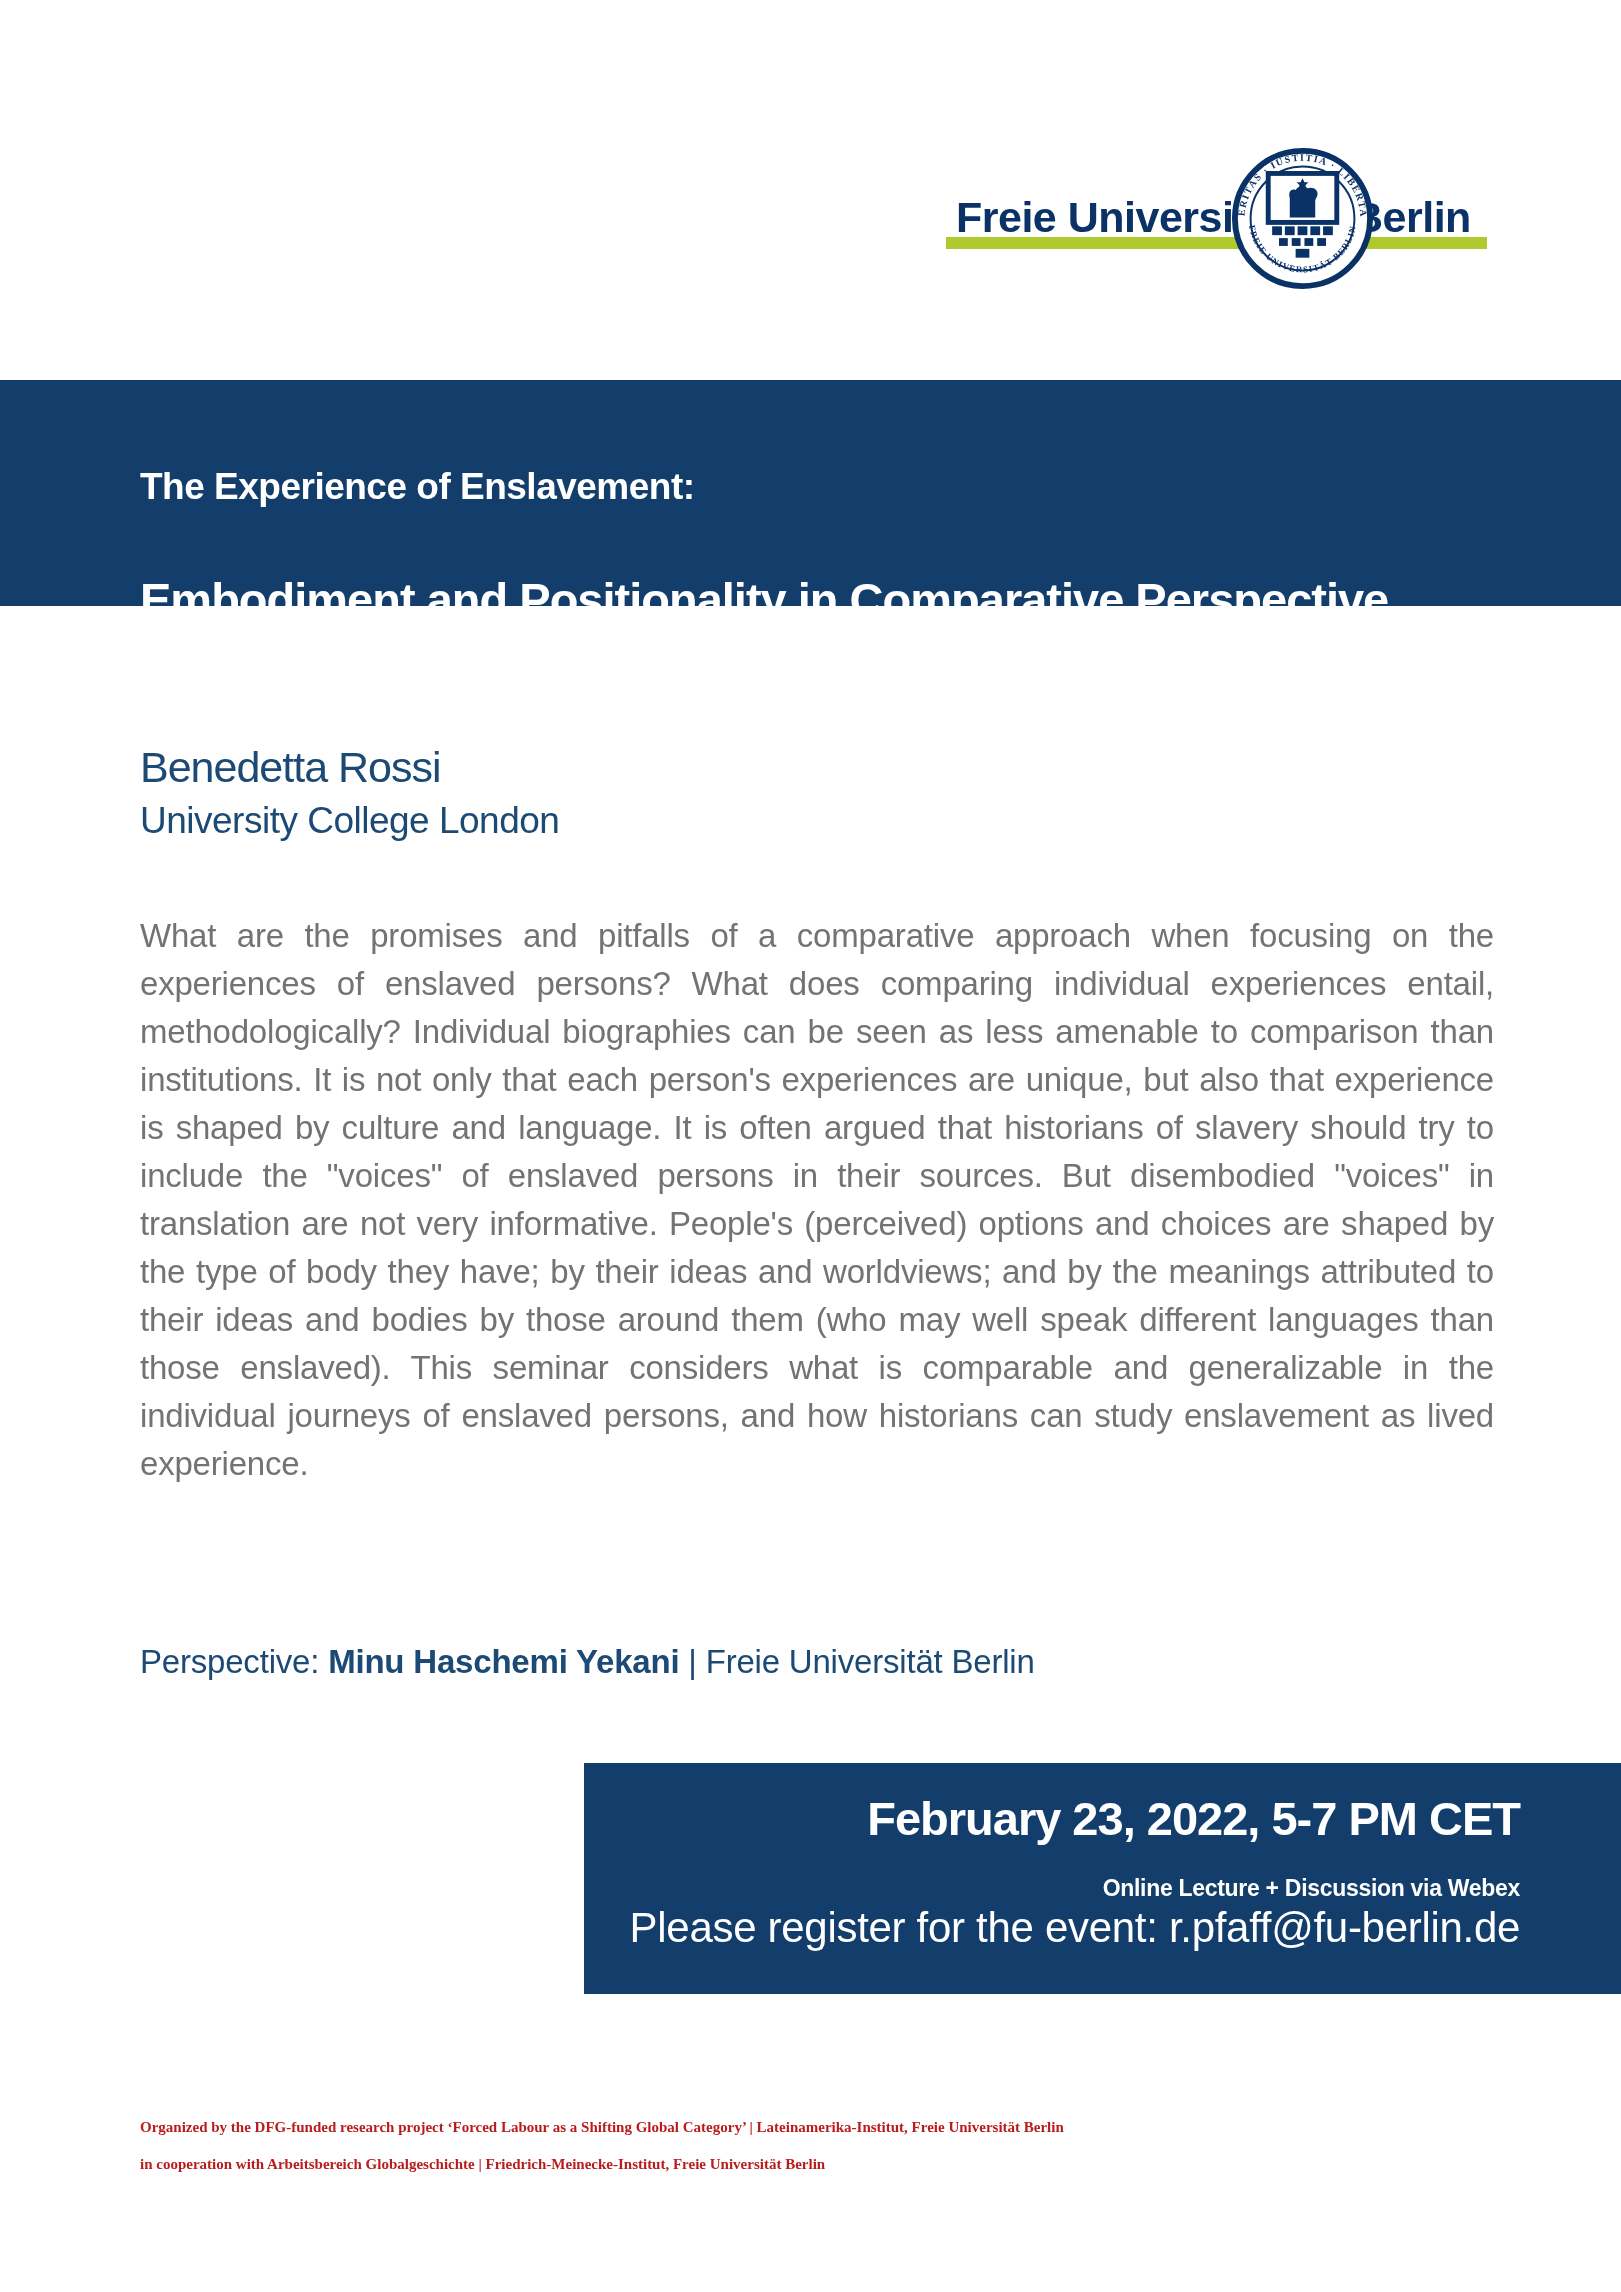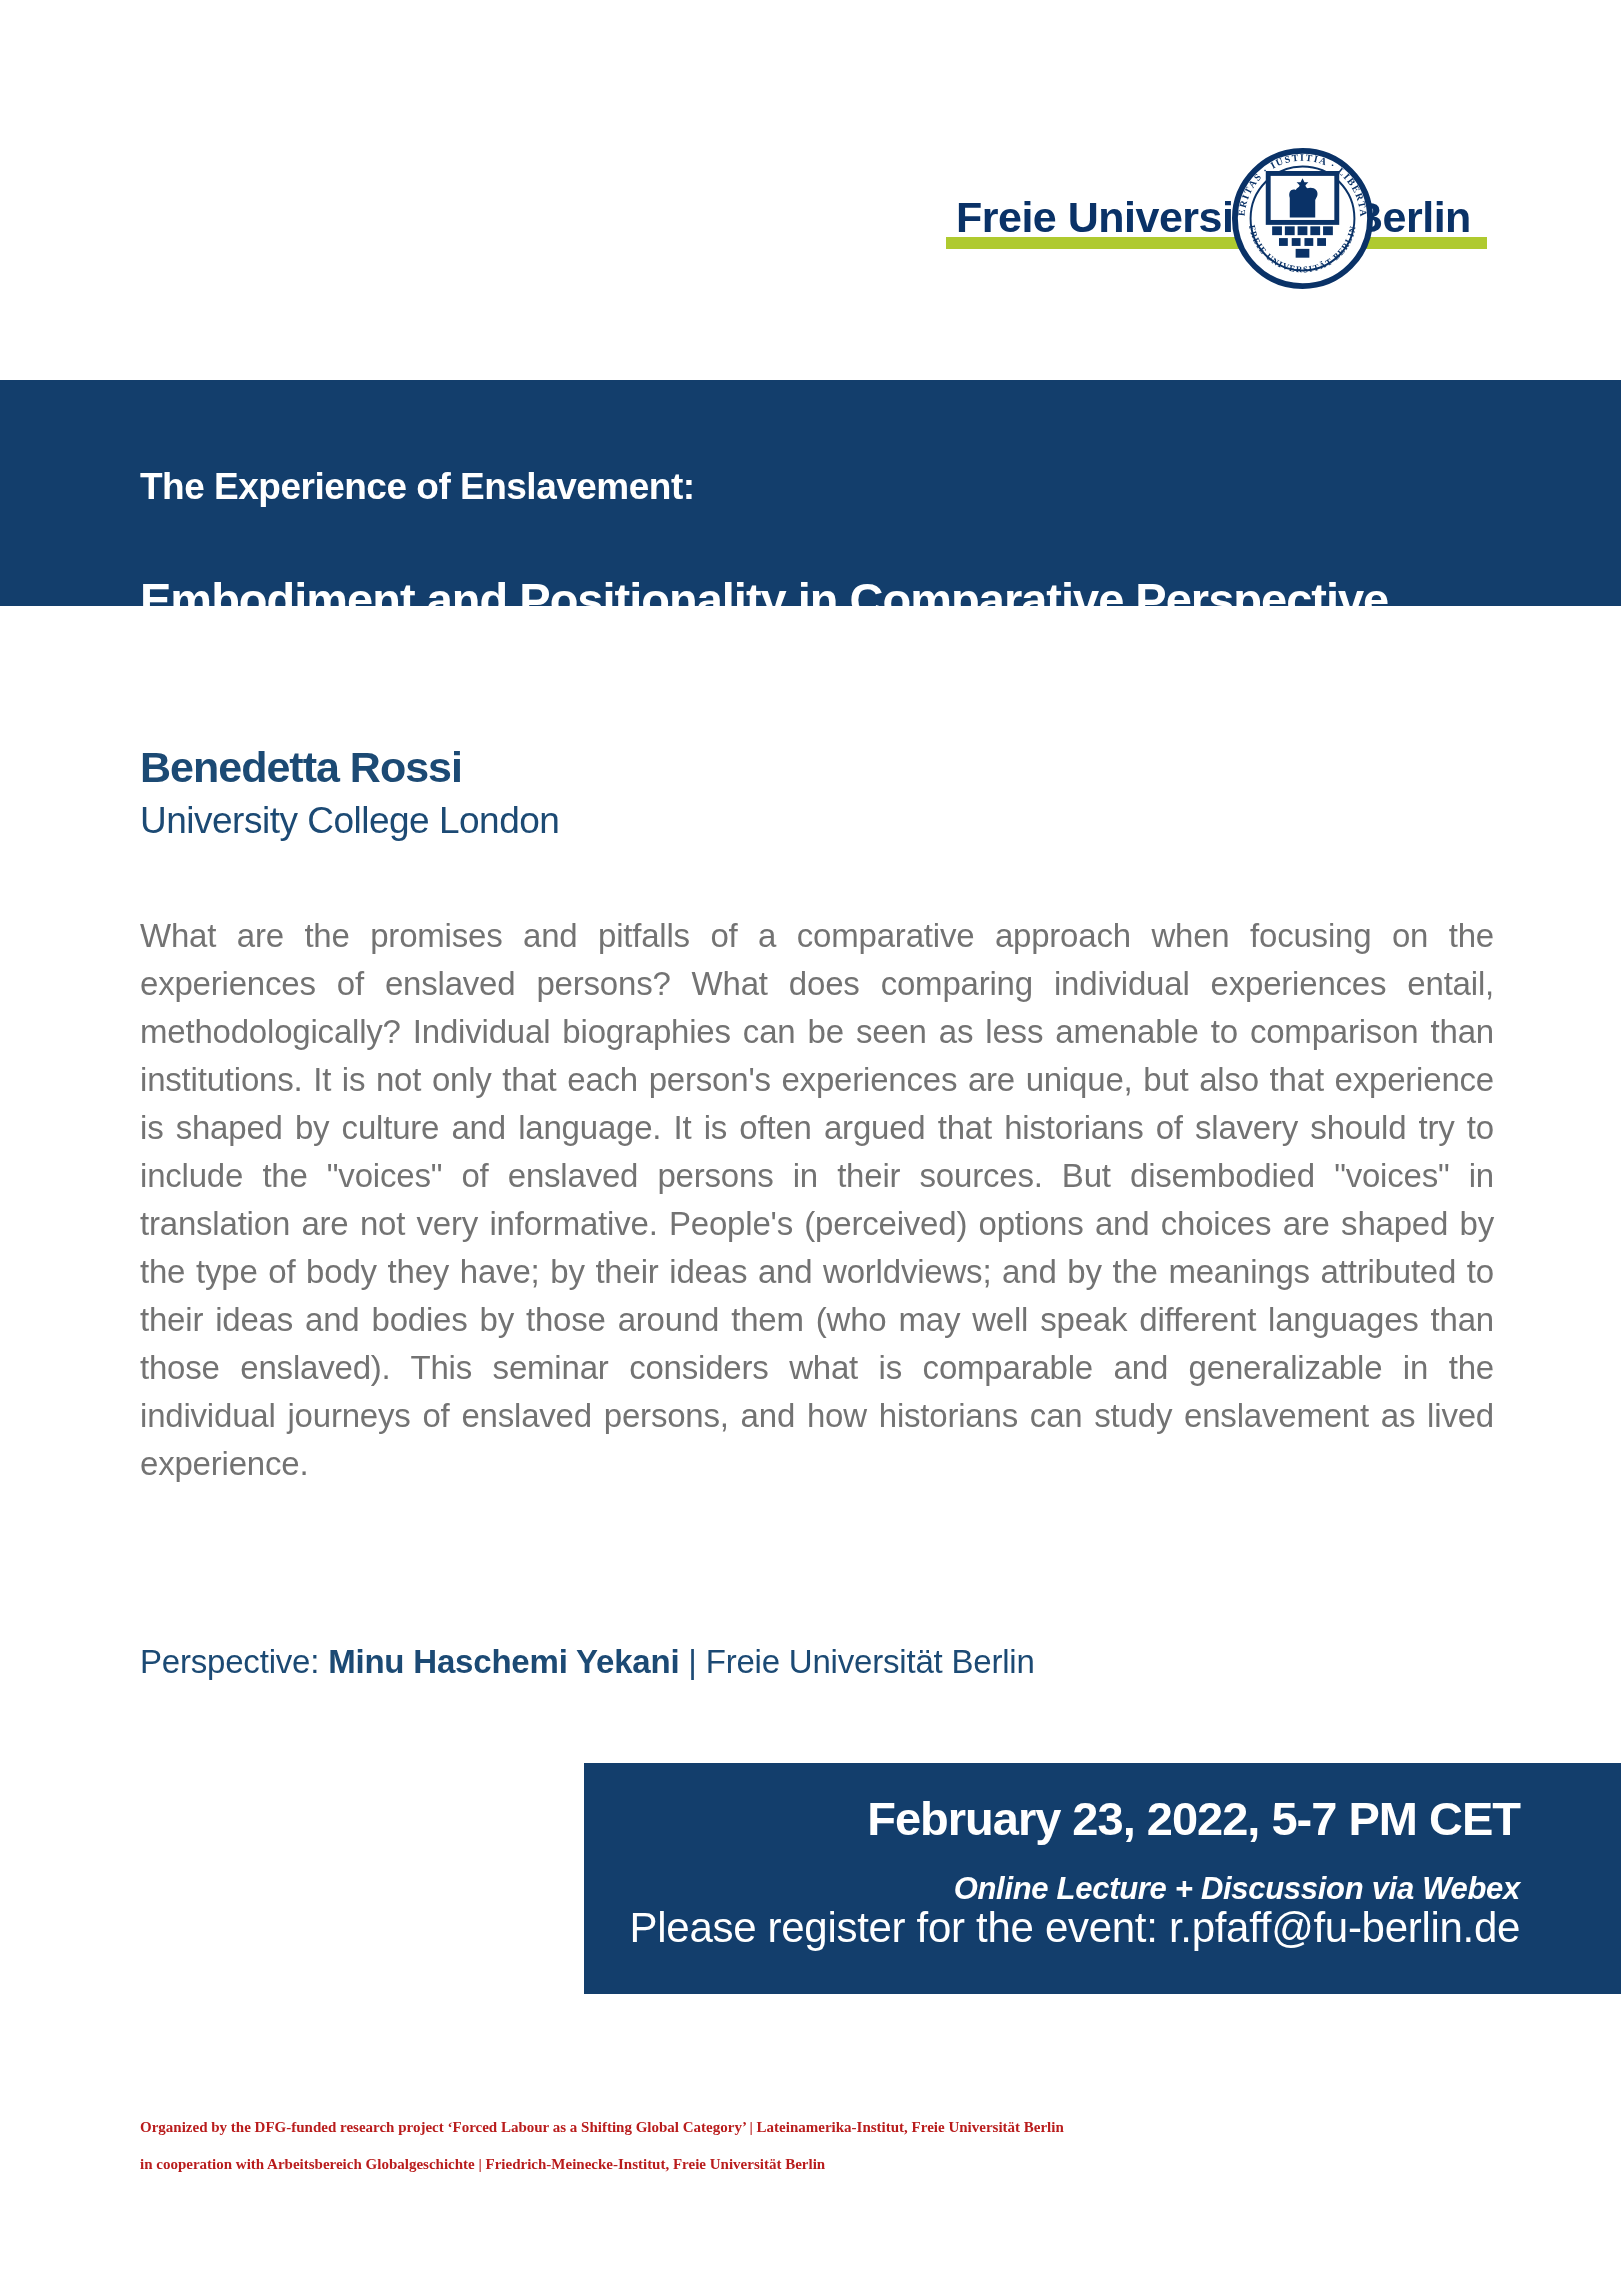--- a/index.html
+++ b/index.html
@@ -32,21 +32,21 @@
     position:absolute;left:140px;top:86px;
     font-size:37px;font-weight:bold;letter-spacing:-0.5px;white-space:nowrap;
   }
   .banner .title{
     position:absolute;left:140px;top:192px;
     font-size:47px;font-weight:bold;letter-spacing:-1px;white-space:nowrap;
   }
   
   .speaker-name{
     position:absolute;left:140px;top:743px;
-    font-size:43px;font-weight:bold;letter-spacing:-1px;color:#1C4A74;
+    font-size:43px;font-weight:normal;letter-spacing:-1px;color:#1C4A74;
   }
   .speaker-affiliation{
     position:absolute;left:140px;top:800px;
     font-size:37px;color:#1C4A74;letter-spacing:-0.5px;
   }
   
   .abstract{
     position:absolute;left:140px;top:912px;width:1354px;
     font-size:33px;line-height:48px;color:#737373;
     text-align:justify;letter-spacing:-0.2px;
@@ -62,23 +62,22 @@
     position:absolute;left:584px;top:1763px;width:1069px;height:231px;
     background:#133E6C;color:#ffffff;text-align:right;
     box-sizing:border-box;padding:26.5px 133px 0 0;
   }
   .event-box .datetime{
     font-size:47px;font-weight:bold;letter-spacing:-1px;line-height:57px;
     white-space:nowrap;
   }
   .event-box .format{
     margin-top:22.5px;
-    font-size:31px;font-weight:bold;letter-spacing:-0.3px;line-height:39px;
+    font-size:23px;font-weight:bold;letter-spacing:-0.3px;line-height:39px;
     white-space:nowrap;
-    font-style:italic;
   }
   .event-box .registration{
     font-size:42px;letter-spacing:-0.3px;line-height:39px;white-space:nowrap;
   }
   
   .footer{
     position:absolute;left:140px;top:2109px;width:1372px;
     font-family:"Liberation Serif", serif;font-weight:bold;
     font-size:15px;line-height:37px;color:#b91c1c;
   }

